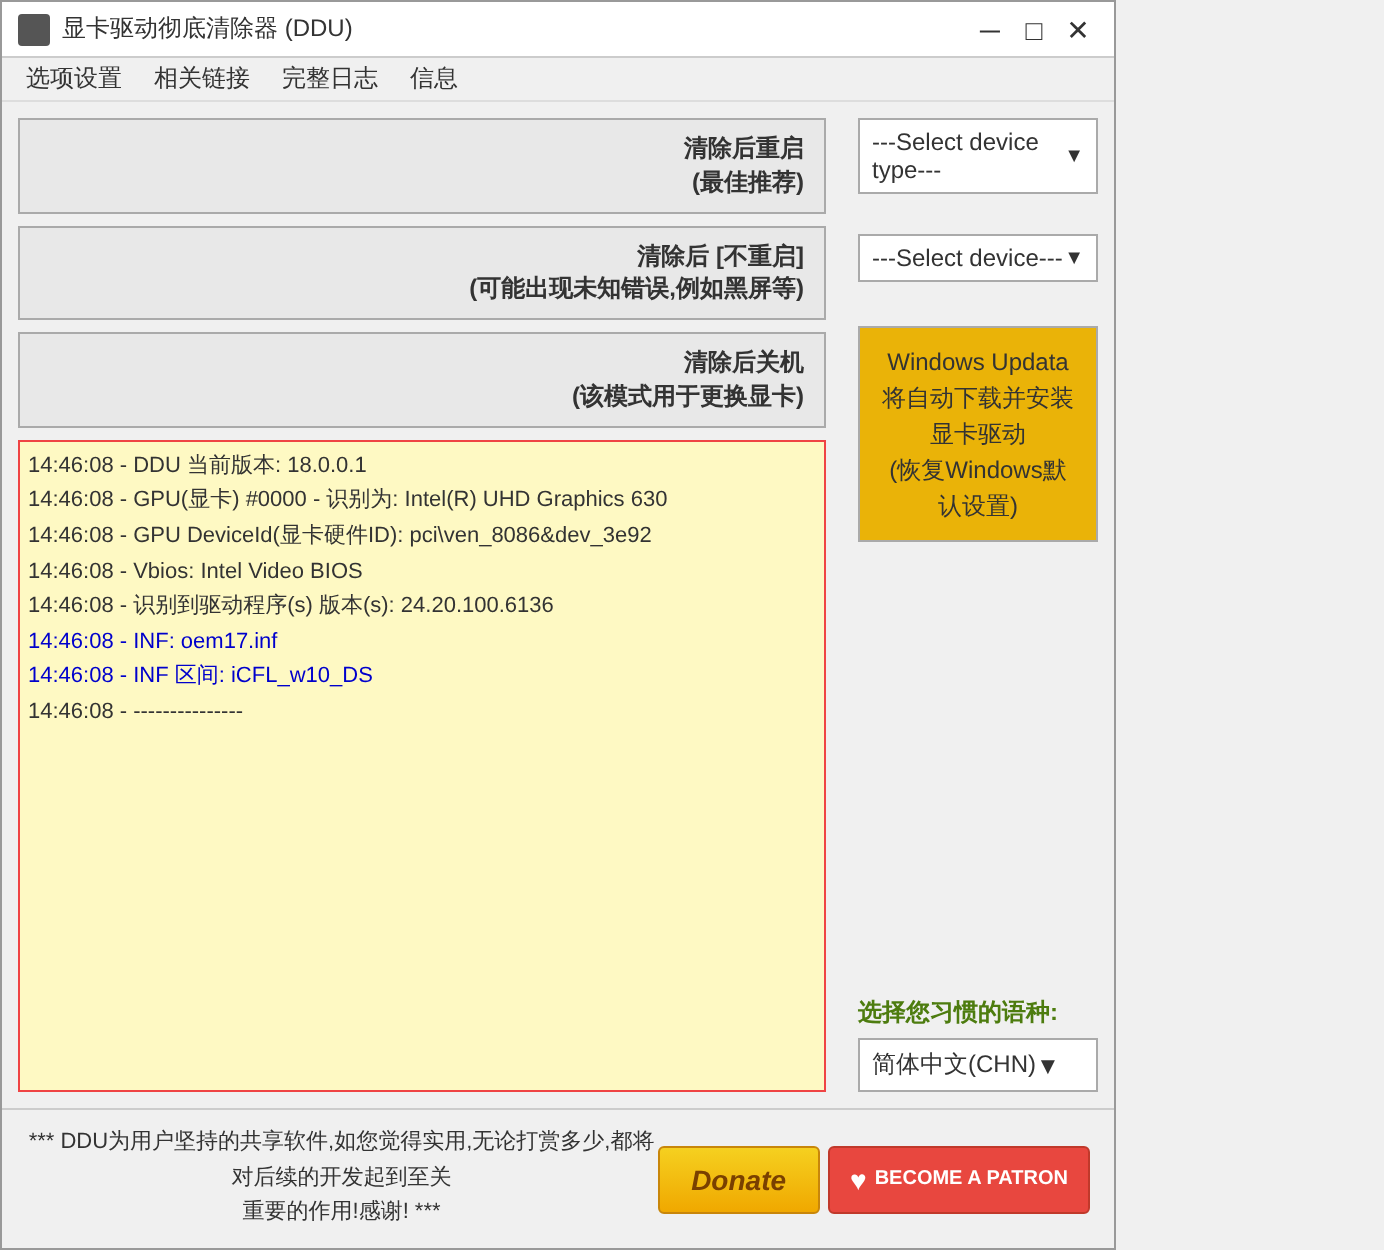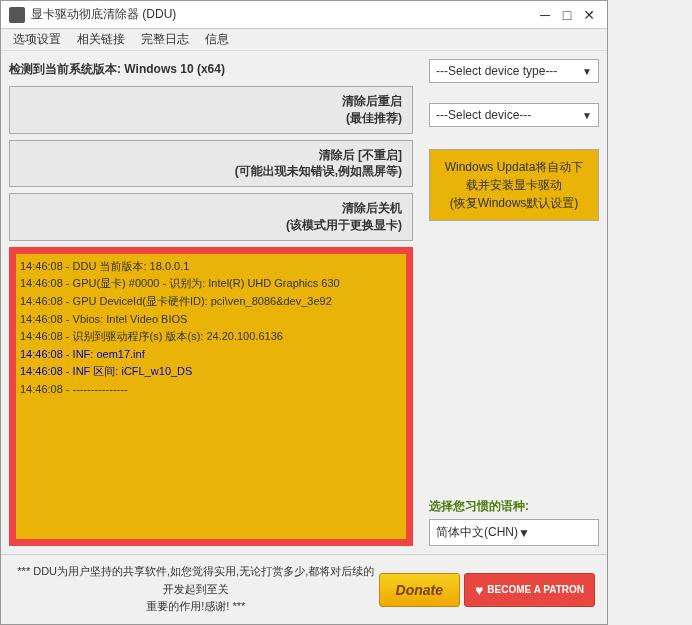--- a/index.html
+++ b/index.html
@@ -5,21 +5,21 @@
     * { margin: 0; padding: 0; box-sizing: border-box; }
     body {
       width: 692px;
       height: 625px;
       background: #f0f0f0;
       font-family: "Microsoft YaHei", "SimHei", sans-serif;
       font-size: 12px;
       overflow: hidden;
     }
     .window {
-      width: 608px;
+      width: 558px;
       height: 625px;
       background: #f0f0f0;
       border: 1px solid #999;
       display: flex;
       flex-direction: column;
     }
     .title-bar {
       background: #ffffff;
       height: 28px;
       display: flex;
@@ -111,22 +111,22 @@
 
     .log-label {
       font-size: 12px;
       font-weight: bold;
       color: #333;
       margin-top: 2px;
     }
 
     .log-area {
       flex: 1;
-      background: #eab308;
-      border: 7px solid #ef4444;
+      background: #fef9c3;
+      border: 1px solid #ef4444;
       padding: 4px;
       overflow-y: auto;
       font-size: 11px;
       color: #333;
       line-height: 1.6;
     }
     .log-line { white-space: nowrap; }
     .log-line.blue { color: #0000cc; }
 
     .right-panel {
@@ -257,21 +257,20 @@
   <div class="menu-bar">
     <span class="menu-item">选项设置</span>
     <span class="menu-item">相关链接</span>
     <span class="menu-item">完整日志</span>
     <span class="menu-item">信息</span>
   </div>
 
   <div class="content">
 
     <div class="left-panel">
-      <div class="system-info">检测到当前系统版本: Windows 10 (x64)</div>
 
       <button class="action-btn">
         清除后重启<br>(最佳推荐)
       </button>
 
       <button class="action-btn">
         清除后 [不重启]<br>(可能出现未知错误,例如黑屏等)
       </button>
 
       <button class="action-btn">

